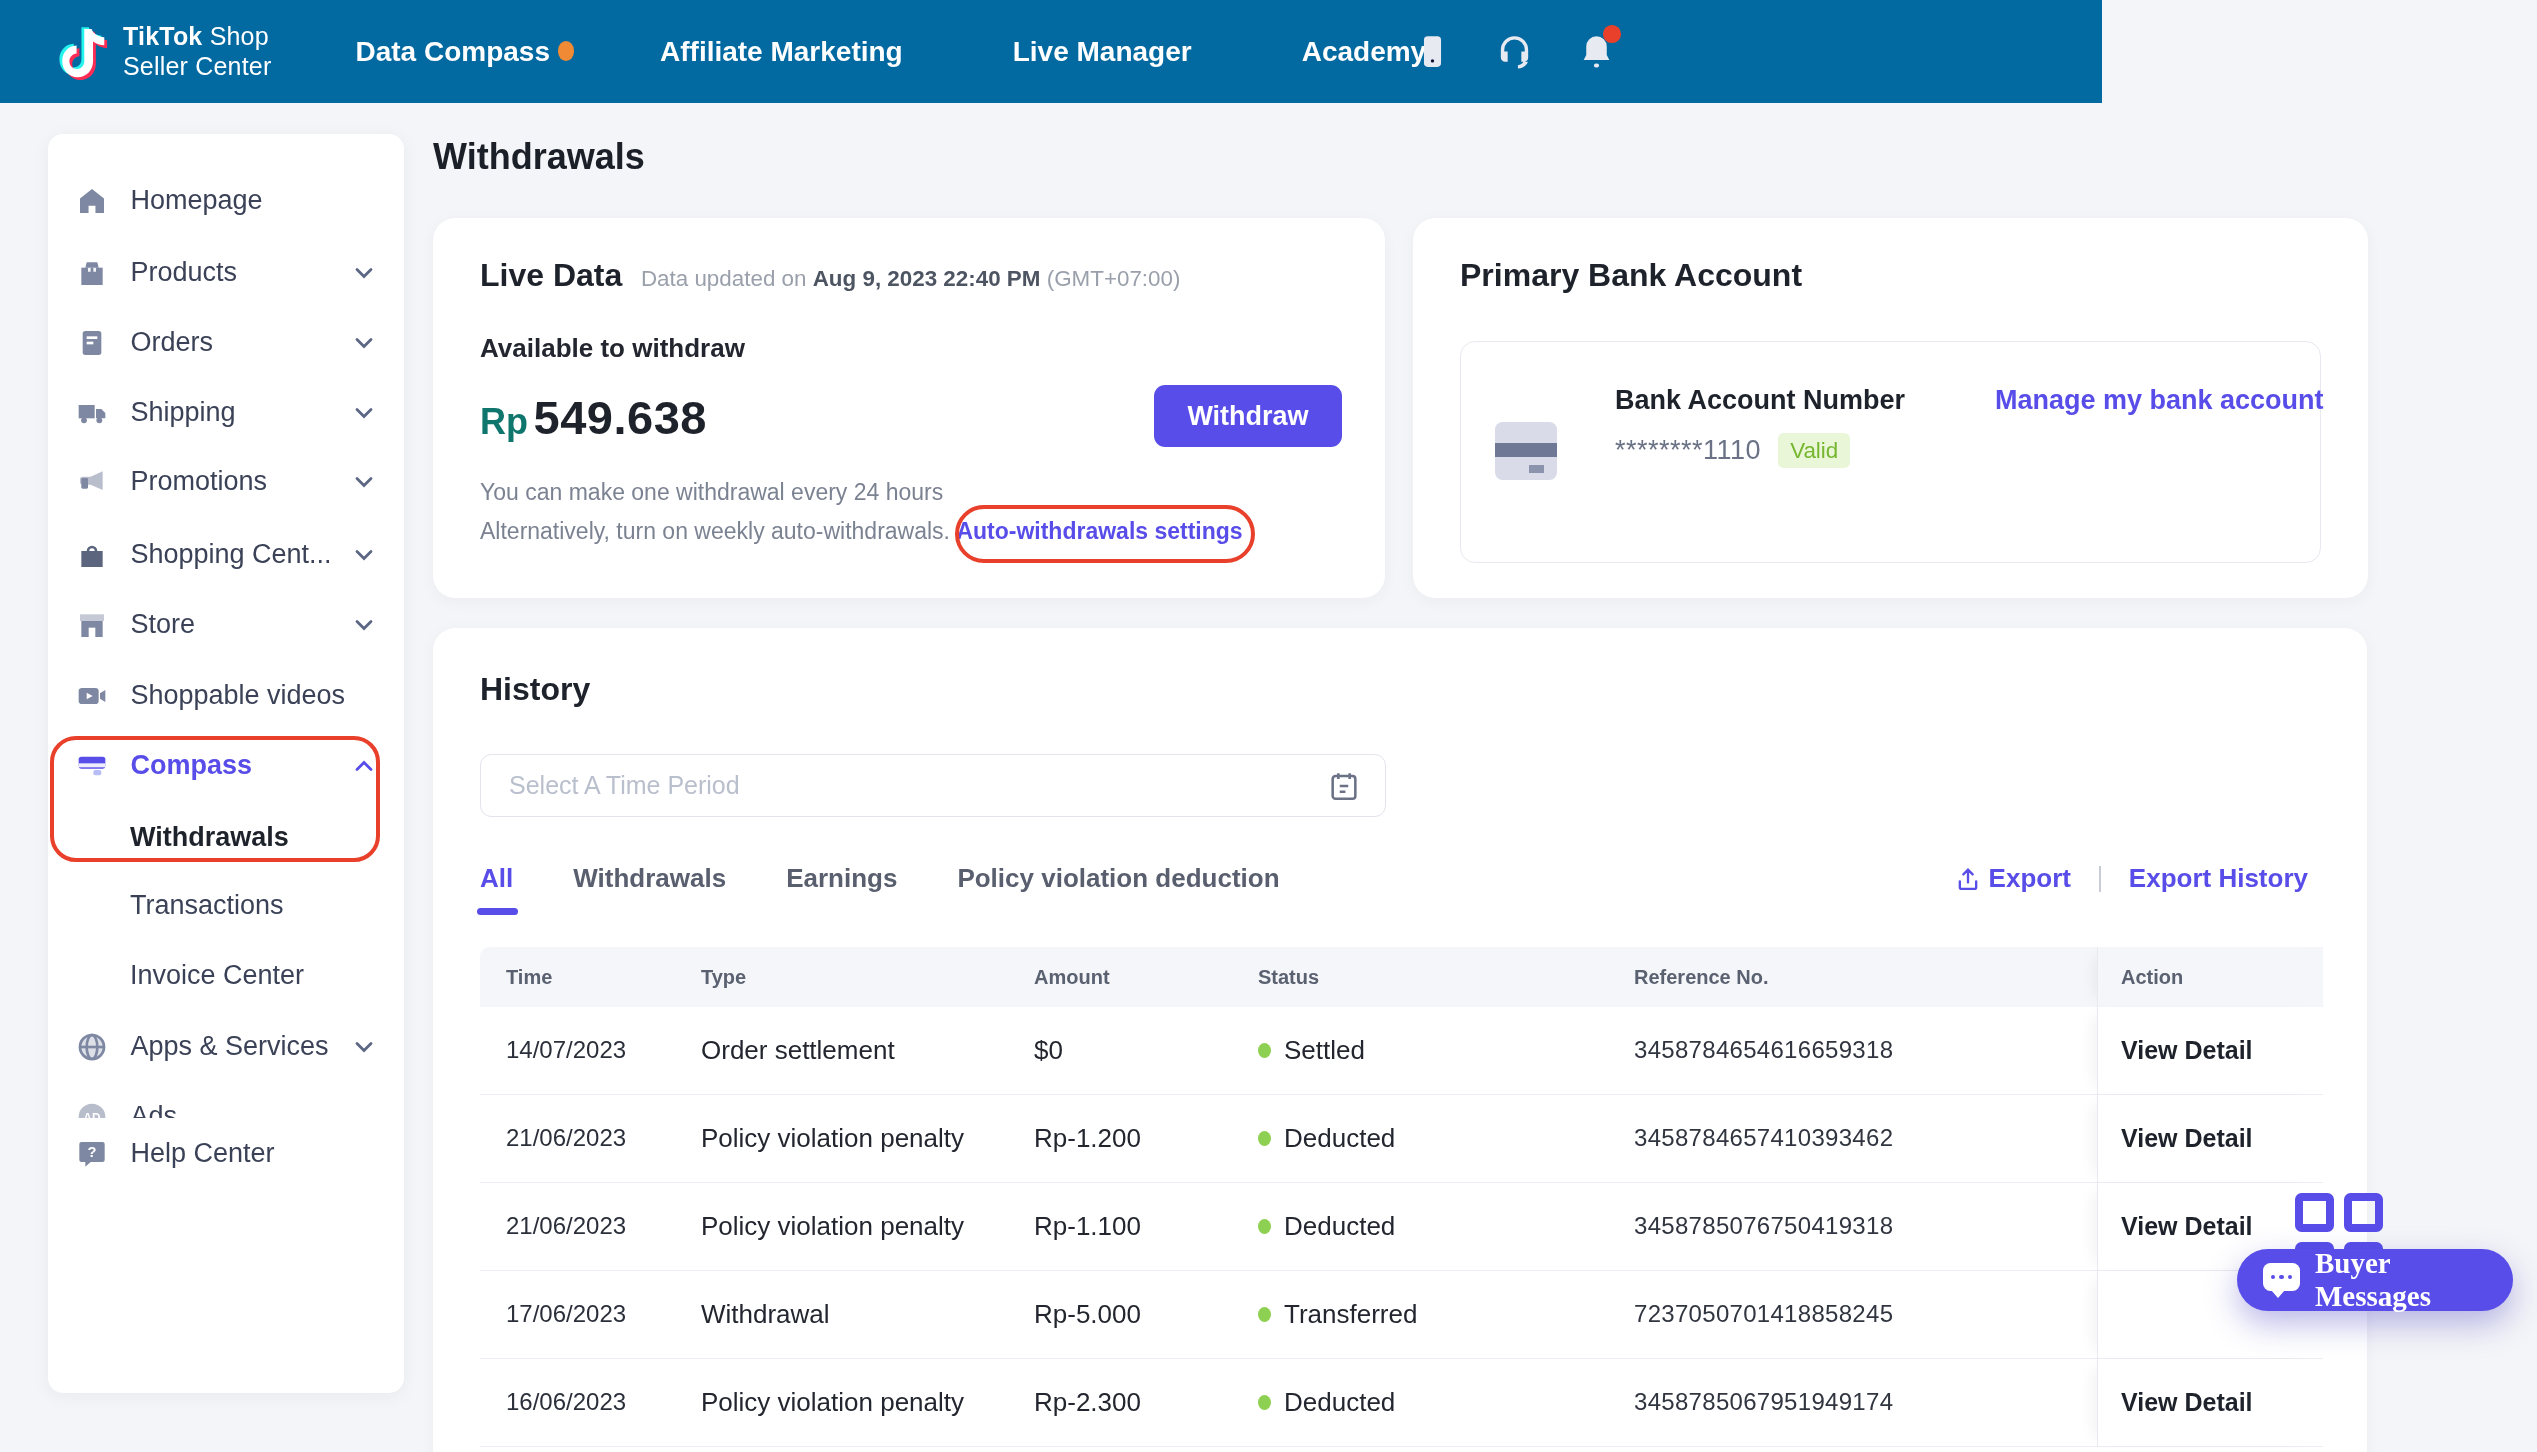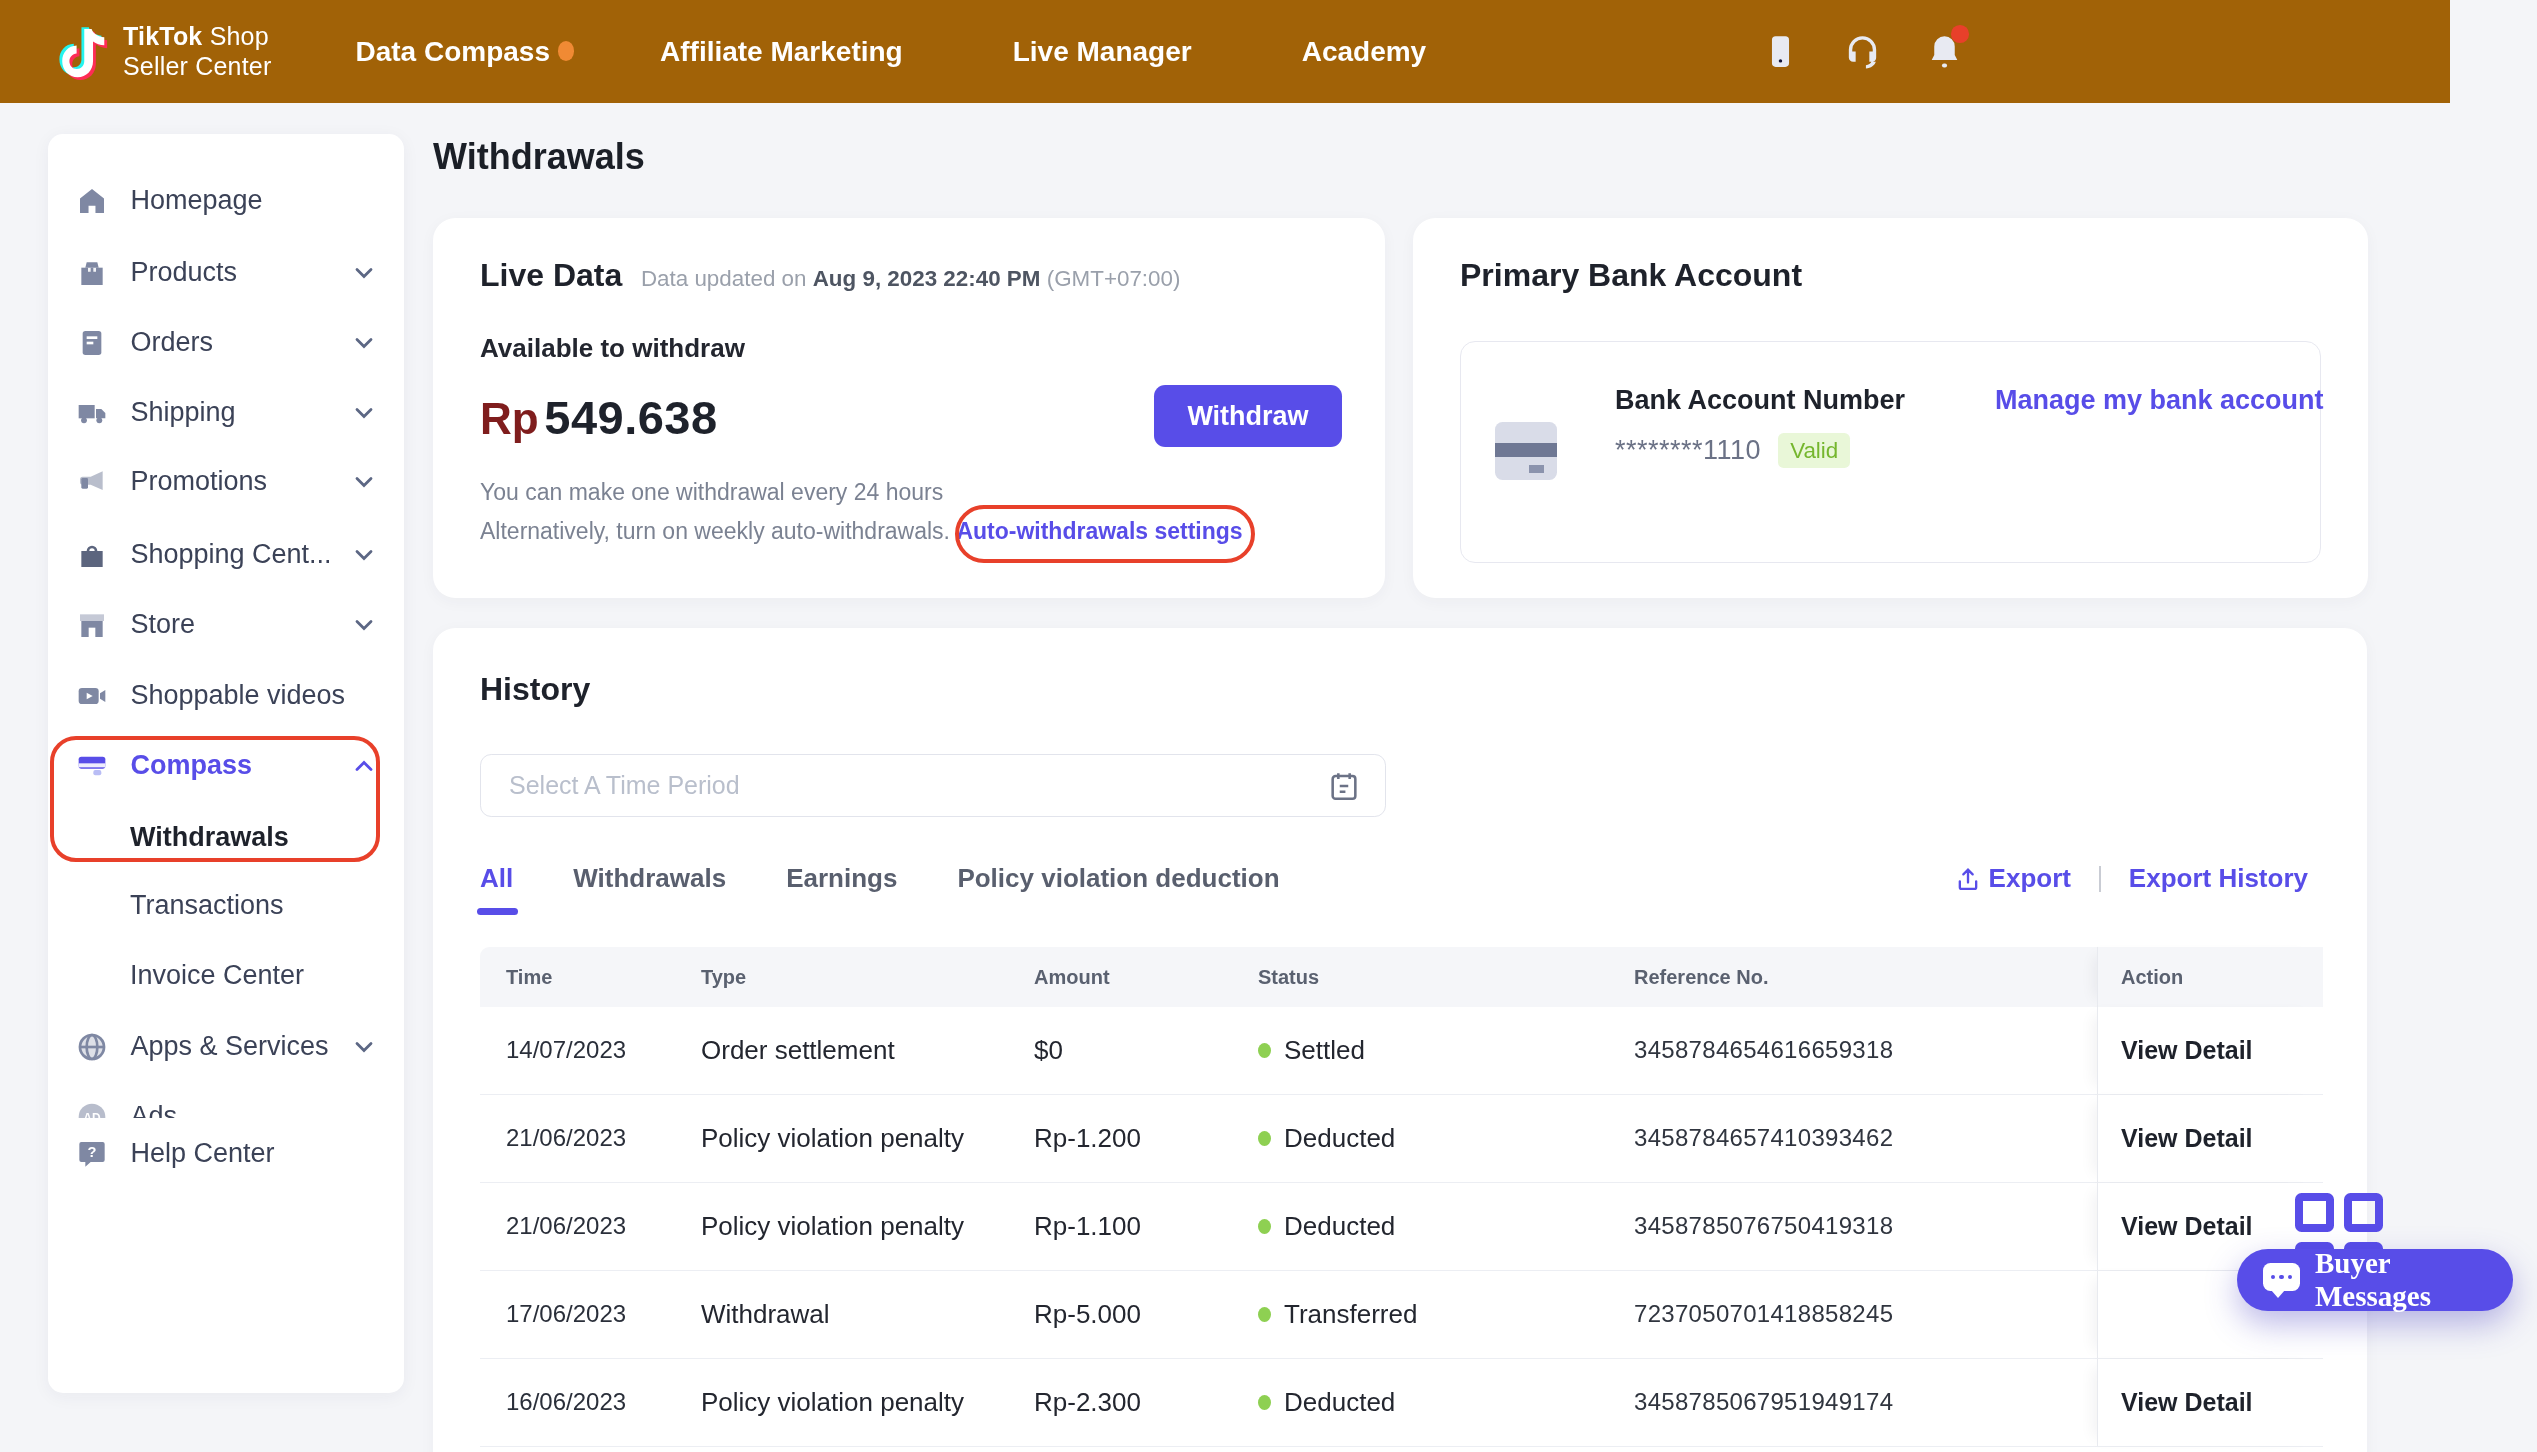--- a/index.html
+++ b/index.html
@@ -1,20 +1,20 @@
 <!DOCTYPE html>
 <html style="font-size:15px"><head>
 <meta charset="utf-8">
 <style>
   * { margin:0; padding:0; box-sizing:border-box; }
   html,body { width:2538px; height:1452px; overflow:hidden; }
   body { background:#f4f5f8; font-family:"Liberation Sans", sans-serif; position:relative; color:#23262f; }
 
   
-  .topnav { position:absolute; left:0; top:0; width:2450px; height:103px; background:#a16207; display:flex; align-items:center; }
+  .topnav { position:absolute; left:0; top:0; width:2102px; height:103px; background:#0369a1; display:flex; align-items:center; }
   .logo { display:flex; align-items:center; margin-left:54px; }
   .logo-note { width:54px; height:73px; position:relative; margin-right:15px; }
   .logo-note svg { position:absolute; left:0; top:0; }
   .logo-text { color:#fff; line-height:1.18; font-size:25px; letter-spacing:0.2px; }
   .logo-text .b { font-weight:700; }
   .navitems { display:flex; align-items:center; margin-left:84px; gap:110px; }
   .navitem { color:#fff; font-size:28px; font-weight:700; position:relative; cursor:pointer; white-space:nowrap; }
   .nav-dot { position:absolute; right:-24px; top:5.6px; width:16px; height:19.6px; border-radius:50%; background:#f08a34; }
   .topicons { position:absolute; right:485px; top:0; height:103px; display:flex; align-items:center; gap:41px; }
   .topicon { width:41px; height:41px; color:#e8eaf2; position:relative; }
@@ -39,21 +39,21 @@
   .page-title { position:absolute; left:433px; top:136px; font-size:36px; font-weight:700; color:#1b1f27; }
 
   .card { position:absolute; background:#fff; border-radius:22.4px; box-shadow:0 3.7px 15px rgba(49,54,76,.04); }
   .live-card { left:433px; top:218px; width:952px; height:380px; padding:39px 47px; }
   .card-title-row { display:flex; align-items:baseline; gap:18.6px; }
   .card-title { font-size:32px; font-weight:700; color:#1e222b; }
   .updated { font-size:22.4px; color:#9aa0ab; }
   .updated .dark { color:#4e5562; font-weight:600; }
   .avail-label { margin-top:39px; font-size:26px; font-weight:600; color:#23262f; }
   .amount-row { margin-top:26px; display:flex; align-items:baseline; }
-  .amount-cur { font-size:44px; font-weight:600; color:#7f1d1d; margin-right:5.6px; }
+  .amount-cur { font-size:36px; font-weight:600; color:#0f766e; margin-right:5.6px; }
   .amount-val { font-size:47px; font-weight:700; color:#1e222b; letter-spacing:0.5px; }
   .withdraw-btn { position:absolute; left:721px; top:167px; width:188px; height:62px; background:#584de8; color:#fff; border:none; border-radius:11.2px; font-size:27px; font-weight:700; font-family:inherit; cursor:pointer; }
   .note { font-size:23px; color:#7b8292; }
   .note1 { margin-top:34px; }
   .note2 { margin-top:12px; }
   .settings-link { color:#584de8; font-weight:700; font-size:23px; cursor:pointer; }
   .red-oval-link { position:absolute; left:522px; top:287px; width:300px; height:58px; border:4.7px solid #e8402a; border-radius:32px; pointer-events:none; }
 
   .bank-card { left:1413px; top:218px; width:955px; height:380px; padding:39px 47px; }
   .bank-box { position:absolute; left:47px; top:123px; width:861px; height:222px; border:1.9px solid #e7e8f0; border-radius:15px; }

